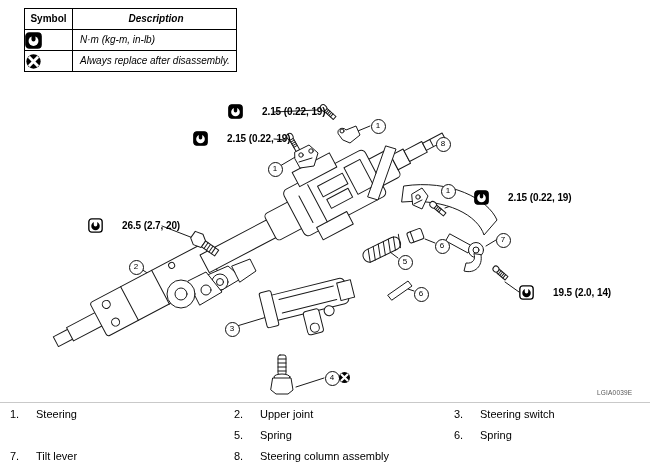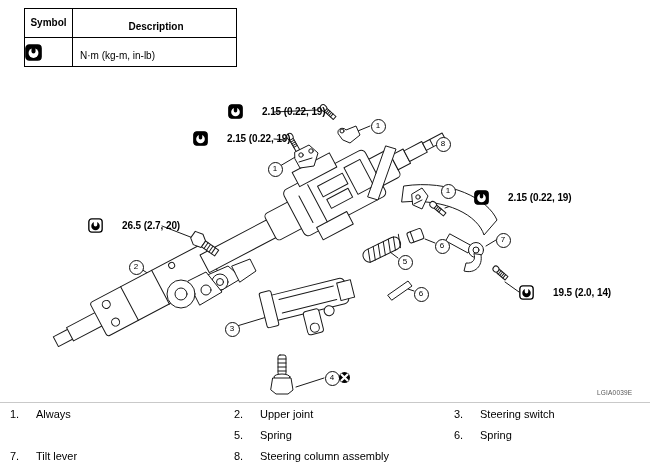--- a/index.html
+++ b/index.html
@@ -5,21 +5,21 @@
   html,body{margin:0;padding:0;background:#fff;}
   .stage{position:relative;width:650px;height:468px;background:#fff;overflow:hidden;
          font-family:"Liberation Sans","DejaVu Sans",sans-serif;color:#000;}
   svg{display:block;}
   
   table.legend{position:absolute;left:8px;top:8px;border-collapse:collapse;background:#fff;
                font-size:10px;line-height:1;margin-left:16px;}
   table.legend th,table.legend td{border:1.4px solid #000;height:20px;padding:0;}
   table.legend th{font-weight:bold;text-align:center;}
   table.legend .c-sym{width:47px;text-align:center;vertical-align:middle;}
-  table.legend .c-desc{width:152px;text-align:left;padding:8px 4px 0 7px;vertical-align:middle;white-space:nowrap;}
+  table.legend .c-desc{width:152px;text-align:left;padding:0 4px 0 7px;vertical-align:middle;white-space:nowrap;font-style:italic;}
   .ic18{width:17px;height:17px;vertical-align:middle;}
   
   .callout{position:absolute;display:flex;align-items:center;gap:19px;height:15px;}
   .callout .ic{width:15px;height:15px;flex:0 0 auto;}
   .callout span{font-size:10px;font-weight:bold;white-space:nowrap;letter-spacing:-0.1px;}
   
   .pmark{position:absolute;width:13px;height:13px;margin:-6.5px 0 0 -6.5px;border:1.2px solid #111;
          border-radius:50%;background:#fff;display:flex;align-items:center;justify-content:center;
          font-size:8px;line-height:1;}
   .xmark{position:absolute;width:13px;height:13px;margin:-6.5px 0 0 -6.5px;}
@@ -205,20 +205,28 @@
       <th class="c-desc" style="text-align:center">Description</th>
     </tr>
     <tr>
       <td class="c-sym">
             <svg class="ic18">
               <use href="#sym-in"></use>
             </svg>
           </td>
       <td class="c-desc">N·m (kg-m, in-lb)</td>
     </tr>
+    <tr>
+      <td class="c-sym">
+            <svg class="ic18">
+              <use href="#sym-x"></use>
+            </svg>
+          </td>
+      <td class="c-desc">Always replace after disassembly.</td>
+    </tr>
   </tbody>
     </table>
 
   <div class="callout" style="left:228px;top:104px">
     <svg class="ic">
         <use href="#sym-in"></use>
       </svg>
     <span>2.15 (0.22, 19)</span>
   </div>
   <div class="callout" style="left:193px;top:131px">
@@ -257,21 +265,21 @@
   <div class="pmark" style="left:441px;top:245px">6</div>
   <div class="pmark" style="left:420px;top:293px">6</div>
   <div class="pmark" style="left:502px;top:239px">7</div>
   <svg class="xmark" style="left:344px;top:377px">
       <use href="#sym-x"></use>
     </svg>
 
   <div class="sep"></div>
 
   <div class="pl" style="left:10px;top:408px">
-    <span class="pl-num">1.</span><span>Always</span>
+    <span class="pl-num">1.</span><span>Steering</span>
   </div>
   <div class="pl" style="left:234px;top:408px">
     <span class="pl-num">2.</span><span>Upper joint</span>
   </div>
   <div class="pl" style="left:454px;top:408px">
     <span class="pl-num">3.</span><span>Steering switch</span>
   </div>
   <div class="pl" style="left:234px;top:429px">
     <span class="pl-num">5.</span><span>Spring</span>
   </div>

